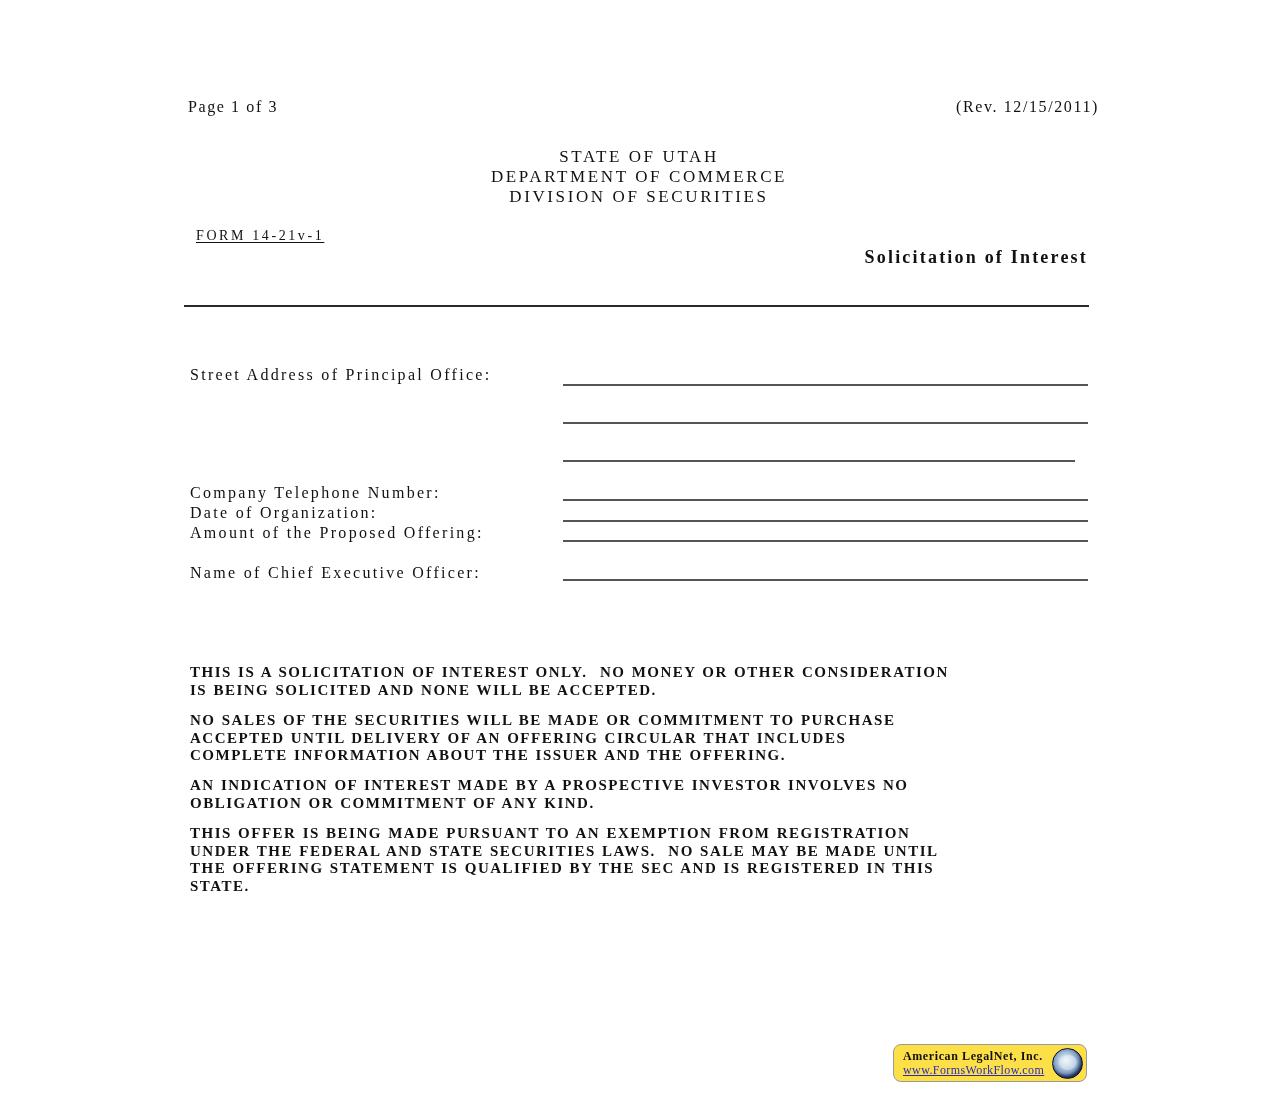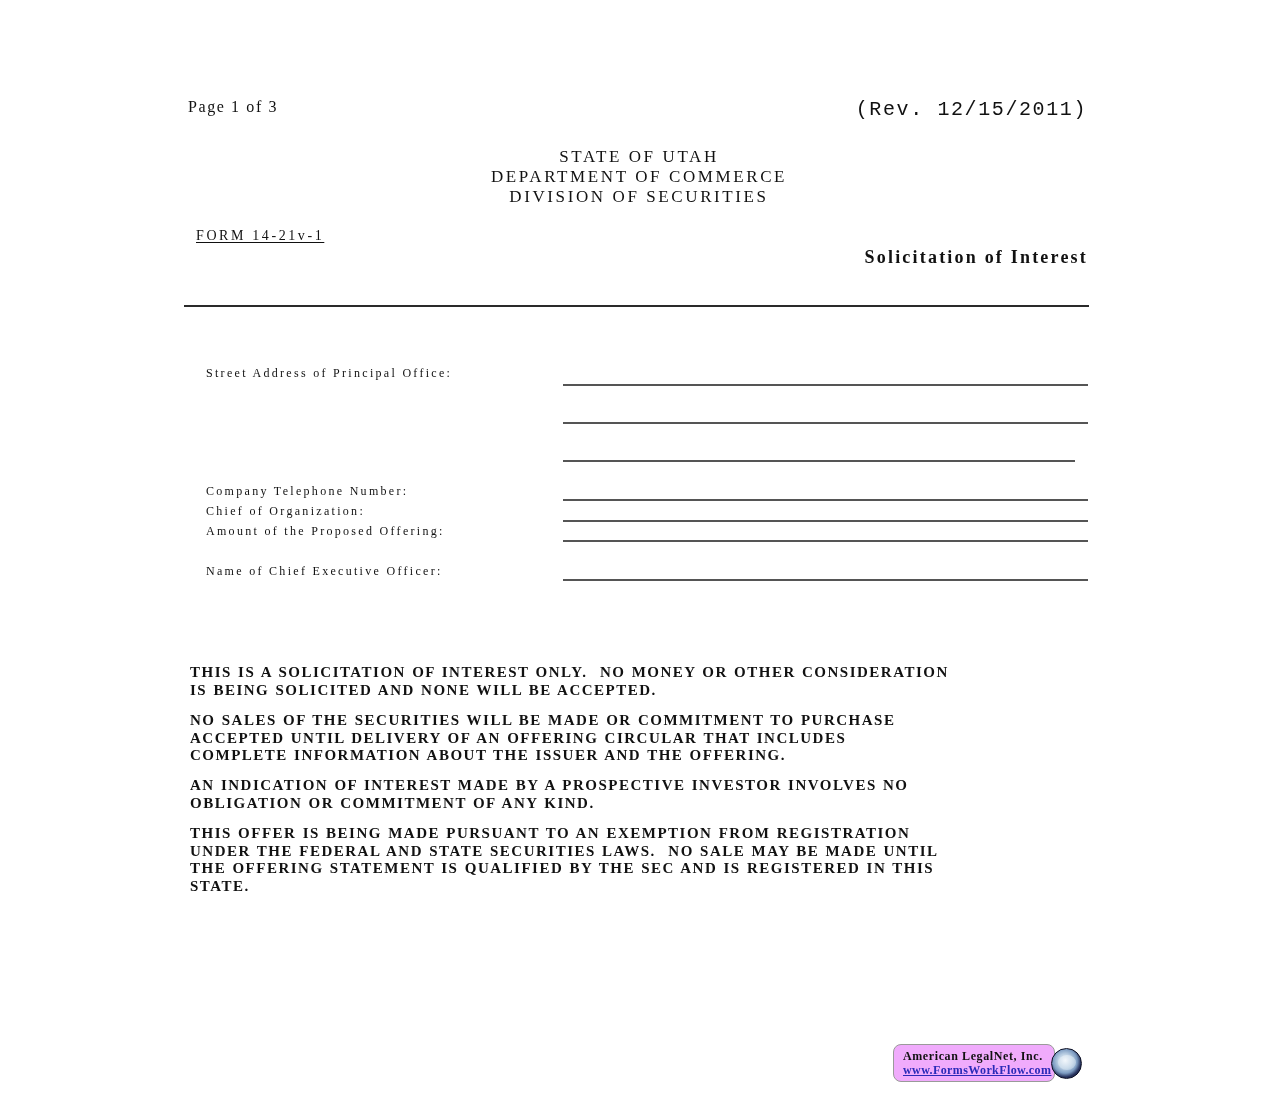--- a/index.html
+++ b/index.html
@@ -14,22 +14,22 @@
     overflow: hidden;
   }
 
   .abs { position: absolute; }
 
   .page-number {
     left: 188px; top: 98px;
     font-size: 16px; letter-spacing: 1.6px; text-align: right;
   }
   .revision-date {
-    right: 188px; top: 98px;
-    font-size: 20px; letter-spacing: 1.6px; font-family: Liberation Mono, monospace;
+    right: 176px; top: 98px;
+    font-size: 16px; letter-spacing: 1.6px;
   }
 
   .header-block {
     left: 190px; top: 147px; width: 898px;
     text-align: center;
     font-size: 17px; line-height: 20px; letter-spacing: 2.6px;
   }
   .form-number-block {
     left: 196px; top: 228px; width: 898px;
     text-align: left;
@@ -55,58 +55,56 @@
 
   .company-caption {
     left: 190px; top: 308px; width: 898px;
     text-align: center;
     font-size: 16px; letter-spacing: 2.4px;
   }
 
   .field-label {
     position: absolute;
     left: 190px;
-    font-size: 12px; letter-spacing: 2.3px;
+    font-size: 16px; letter-spacing: 2.3px;
     white-space: nowrap;
-    margin-left: 16px;
   }
 
   .notice {
     position: absolute;
     left: 190px;
     font-size: 15px;
     font-weight: bold;
     line-height: 17.5px;
     letter-spacing: 1.5px;
     word-spacing: 1px;
     white-space: pre;
   }
 
   .logo-box {
     position: absolute;
     left: 893px; top: 1044px;
-    width: 162px; height: 38px;
+    width: 194px; height: 38px;
     border: 1.5px solid #9a9a9a;
     border-radius: 8px;
-    background: #f0abfc;
+    background: #fde047;
     display: flex;
     align-items: center;
     padding: 2px 3px 2px 9px;
   }
   .logo-text { flex: 1 1 auto; line-height: 14px; }
   .logo-company {
     font-size: 12px; font-weight: bold; color: #111;
     letter-spacing: 0.6px; white-space: nowrap;
   }
   .logo-url {
-    font-size: 12px; font-weight: bold;
+    font-size: 12px; font-weight: normal;
     letter-spacing: 0.4px; white-space: nowrap;
     text-decoration: underline;
     cursor: pointer;
-    text-align: right;
   }
   .globe {
     flex: 0 0 auto;
     width: 31px; height: 31px;
     border-radius: 50%;
     background: radial-gradient(circle at 45% 42%, #e8f0f8 0%, #bcd0e4 30%, #7d9cc2 52%, #27335e 68%, #10142e 100%);
     border: 1px solid #0c0f24;
     position: relative;
   }
   .globe::after {
@@ -134,21 +132,21 @@
   </div>
   <div class="abs form-number-block">
     <span>FORM 14-21v-1</span>
   </div>
   <div class="abs form-title-block">Solicitation of Interest</div>
 
   <div class="hline" style="left:184px; top:305px; width:905px;"></div>
 
   <div class="field-label" style="top:366px;">Street Address of Principal Office:</div>
   <div class="field-label" style="top:484px;">Company Telephone Number:</div>
-  <div class="field-label" style="top:504px;">Chief of Organization:</div>
+  <div class="field-label" style="top:504px;">Date of Organization:</div>
   <div class="field-label" style="top:524px;">Amount of the Proposed Offering:</div>
   <div class="field-label" style="top:564px;">Name of Chief Executive Officer:</div>
 
   <div class="fill-line" style="left:563px; top:384px; width:525px;"></div>
   <div class="fill-line" style="left:563px; top:422px; width:525px;"></div>
   <div class="fill-line" style="left:563px; top:460px; width:512px;"></div>
   <div class="fill-line" style="left:563px; top:499px; width:525px;"></div>
   <div class="fill-line" style="left:563px; top:520px; width:525px;"></div>
   <div class="fill-line" style="left:563px; top:540px; width:525px;"></div>
   <div class="fill-line" style="left:563px; top:579px; width:525px;"></div>

